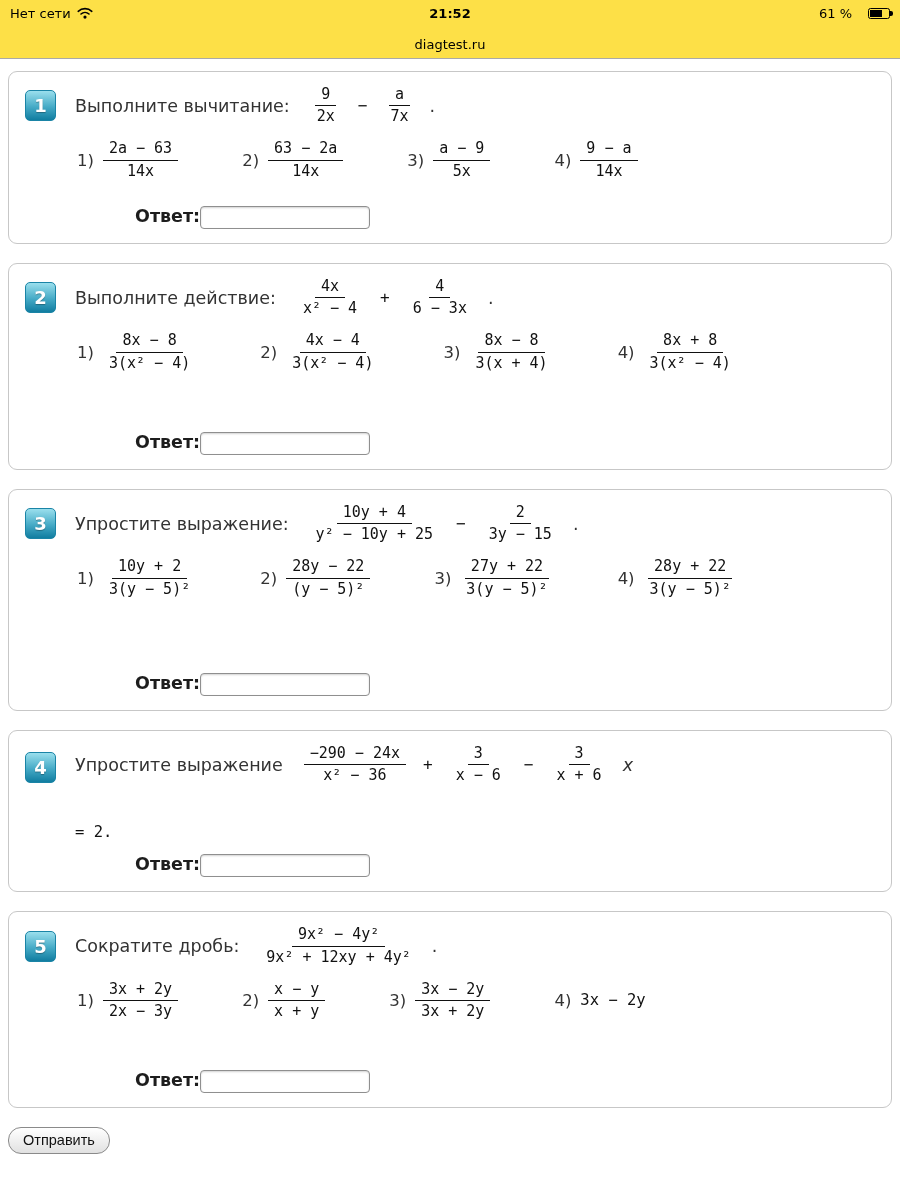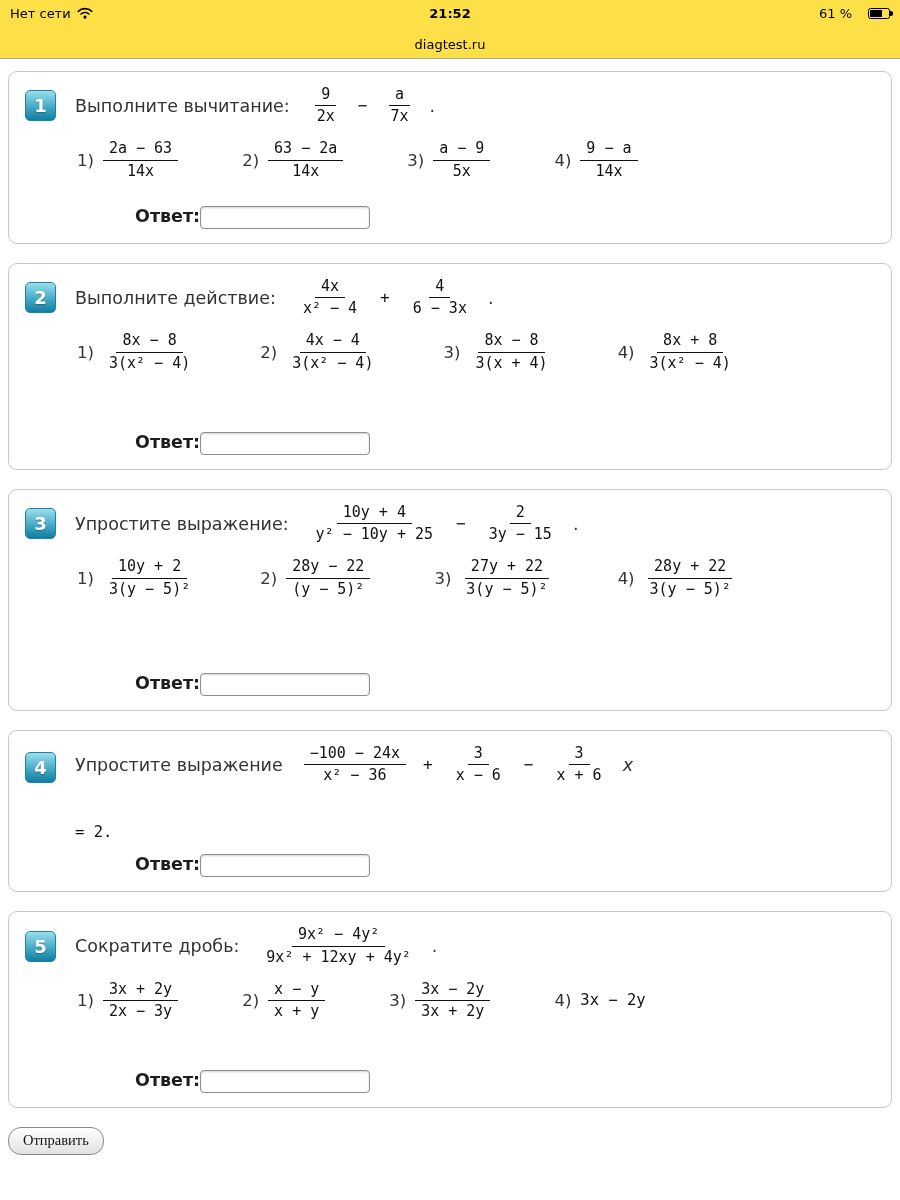--- a/index.html
+++ b/index.html
@@ -56,21 +56,21 @@
   .opt-text { font-size:15.5px; }
   .answer-row { display:flex; margin:auto 0 3px 110px; padding-top:13px; }
   .answer-label { font-weight:700; font-size:17.5px; color:#1d1d1d; }
   .answer-input {
     width:170px; height:23px; padding:0 6px; font-size:15px;
     border:1px solid #8f8f8f; border-radius:4px; background:#fff;
     box-shadow:inset 0 1px 2px rgba(0,0,0,.18); outline:none;
   }
   .submit-row { margin:17px 0 0 8px; }
   .submit-btn {
-    font-family:Liberation Serif, serif; font-size:14.5px; color:#111;
+    font-family:Liberation Sans, sans-serif; font-size:14.5px; color:#111;
     padding:4px 14px 5px; border:1px solid #8a8a8a; border-radius:13px;
     background:linear-gradient(180deg,#ffffff,#e1e1e1); cursor:pointer;
   }
 </style>
 </head>
 <body>
 
 <div class="screen">
 
   <div class="topbar">
@@ -254,21 +254,21 @@
         <input class="answer-input" type="text" style="">
       </div>
     </section>
 
     <section class="card card-4">
       <div class="q-row top">
         <div class="badge">4</div>
         <div class="prompt">
           <span class="prompt-text">Упростите выражение</span>
           <span class="frac">
-            <span class="fnum">−100 − 24x</span>
+            <span class="fnum">−290 − 24x</span>
             <span class="fden">x² − 36</span>
           </span>
           <span class="op">+</span>
           <span class="frac">
             <span class="fnum">3</span>
             <span class="fden">x − 6</span>
           </span>
           <span class="op">−</span>
           <span class="frac">
             <span class="fnum">3</span>

